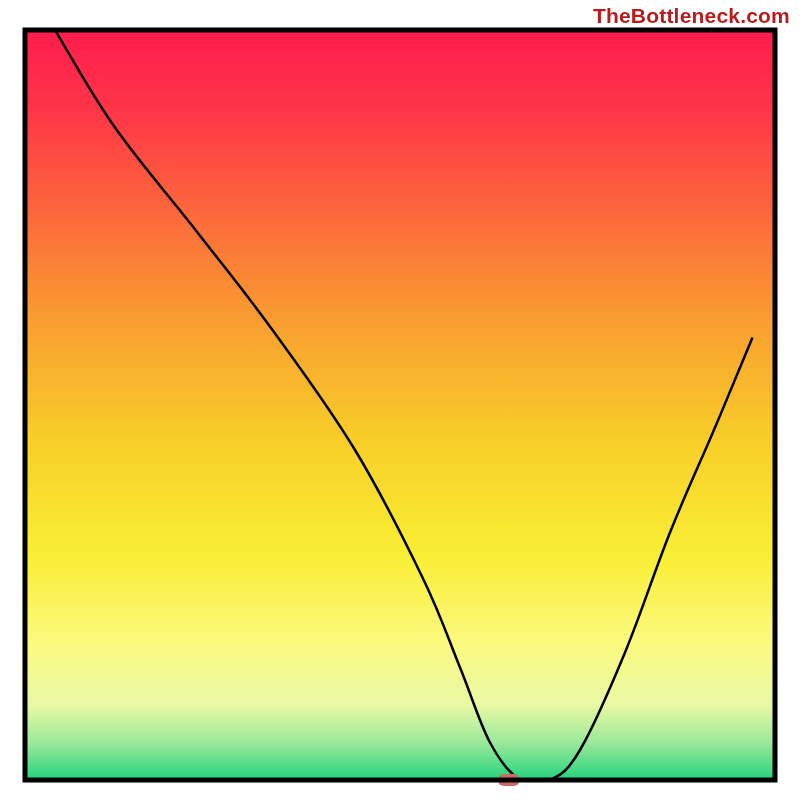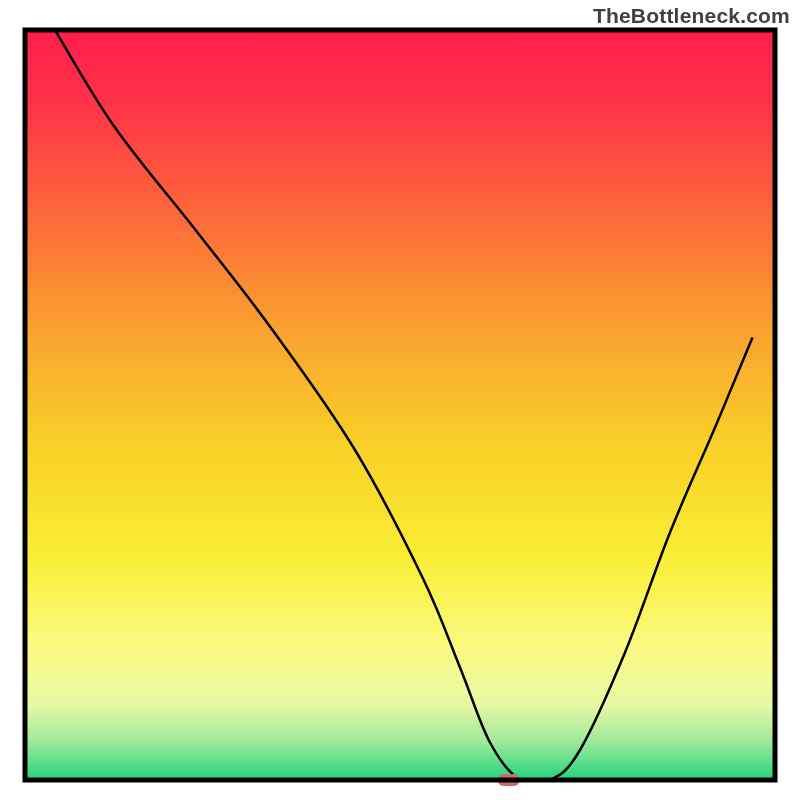--- a/index.html
+++ b/index.html
@@ -14,21 +14,21 @@
     height: 800px;
     margin: 0;
     overflow: hidden;
   }
   .watermark {
     position: absolute;
     top: 4px;
     right: 10px;
     font-size: 21px;
     font-weight: 600;
-    color: #404040;
+    color: #b91c1c;
     letter-spacing: 0.2px;
     z-index: 10;
   }
   svg.chart {
     position: absolute;
     top: 0;
     left: 0;
     width: 800px;
     height: 800px;
   }

